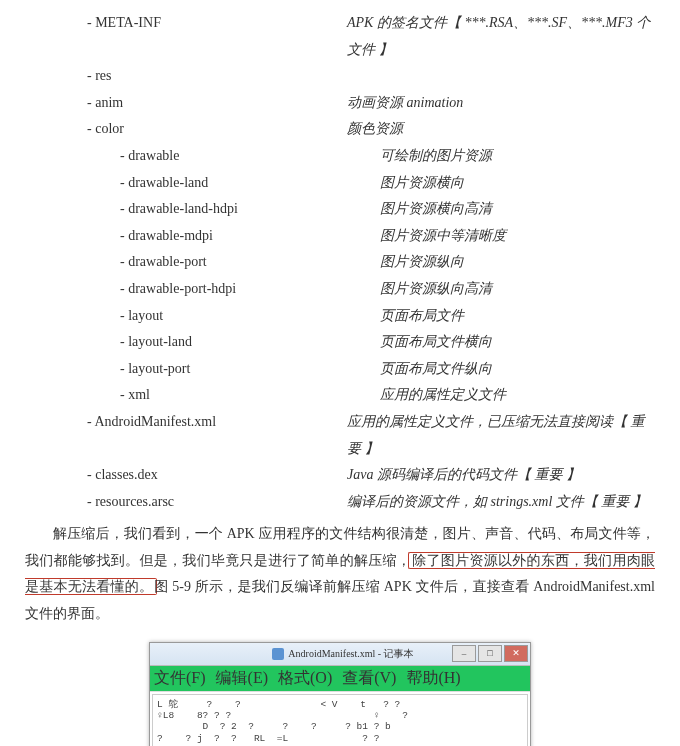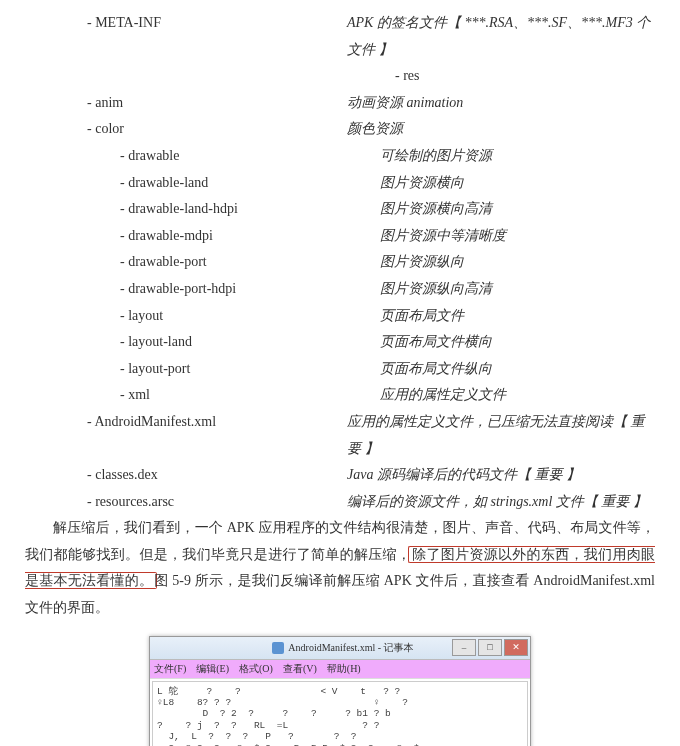--- a/index.html
+++ b/index.html
@@ -7,35 +7,34 @@
   padding: 10px 25px;
   font-family: "SimSun", "Songti SC", serif;
   font-size: 14px;
   color: #333;
   background: #fff;
   width: 630px;
 }
 .list-row {
   display: flex;
   line-height: 1.9;
-  justify-content: flex-end;
 }
 .col-left {
   width: 260px;
   flex-shrink: 0;
 }
 .col-right {
   flex: 1;
   font-style: italic;
 }
 .indent-2 { padding-left: 62px; }
 .indent-3 { padding-left: 95px; }
 .paragraph {
   line-height: 1.9;
-  margin-top: 0;
+  margin-top: 6px;
   text-align: justify;
   text-indent: 2em;
 }
 .highlight-box {
   border: 1.5px solid #c03a2b;
   border-radius: 2px;
   padding: 0 3px;
   margin: 0 -3px;
 }
 .notepad-wrap {
@@ -76,23 +75,23 @@
   width: 22px; height: 15px;
   background: #e5e5e5;
   border: 1px solid #9a9a9a;
   font-size: 9px;
   display: flex;
   align-items: center;
   justify-content: center;
 }
 .winbtn.close { background: #d16b5f; color: #fff; }
 .menubar {
-  font-size: 10px;
+  font-size: 16px;
   padding: 2px 4px;
-  background: #f0abfc;
+  background: #22c55e;
   border-bottom: 1px solid #ddd;
   display: flex;
   gap: 10px;
 }
 .editor {
   font-family: "Courier New", monospace;
   font-size: 9.5px;
   height: 145px;
   padding: 4px;
   background: #fff;

